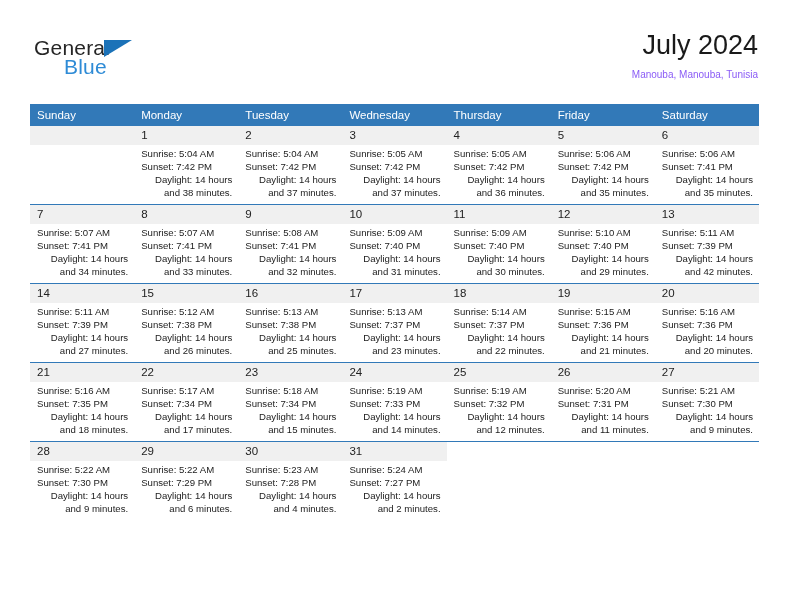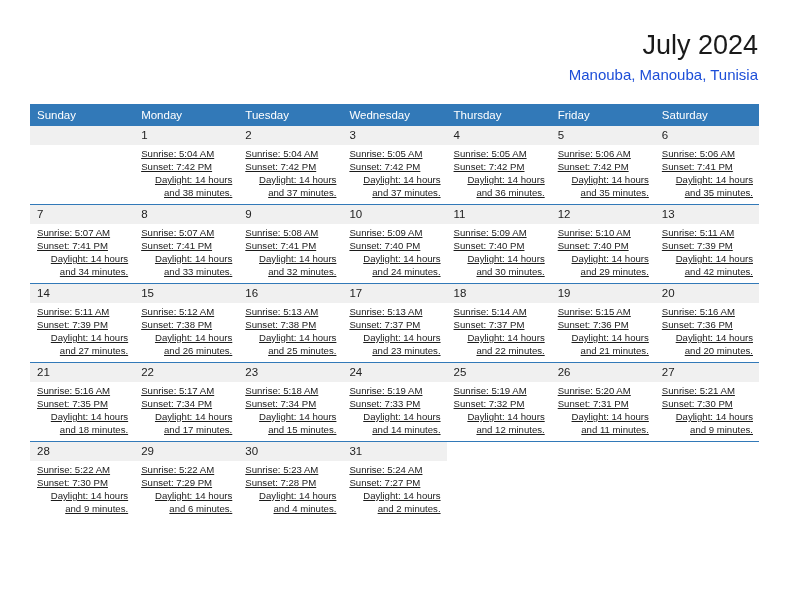--- a/index.html
+++ b/index.html
@@ -73,22 +73,22 @@
     text-align: right;
   }
   .cal-title {
     font-size: 27px;
     color: #1a1a1a;
     line-height: 34px;
     font-weight: normal;
     white-space: nowrap;
   }
   .cal-subtitle {
-    font-size: 15px;
-    color: #1d4ed8;
+    font-size: 10px;
+    color: #8b5cf6;
     line-height: 22px;
     margin-top: 2px;
     white-space: nowrap;
   }
 
   
   .calendar {
     position: absolute;
     left: 30px;
     top: 104px;
@@ -133,37 +133,41 @@
     background: #f0f0f0;
   }
   td.blank .daynum {
     background: transparent;
   }
   .info {
     padding: 3px 6px 0 7px;
     font-size: 9.6px;
     line-height: 12.9px;
     color: #1c1c1c;
-    text-decoration: underline;
   }
   .info div {
     white-space: nowrap;
   }
   .info .daylight {
     white-space: normal;
     text-align: right;
   }
 </style>
 </head>
 <body>
 
 <div class="page">
 
   <div class="header">
 
+    <div class="logo">
+      <span class="logo-general">General</span>
+      <span class="logo-triangle"></span>
+      <span class="logo-blue">Blue</span>
+    </div>
 
     <div class="title-block">
       <div class="cal-title">July 2024</div>
       <div class="cal-subtitle">Manouba, Manouba, Tunisia</div>
     </div>
 
   </div>
 
   <table class="calendar">
     <thead>
@@ -275,21 +279,21 @@
                 <div class="daylight">Daylight: 14 hours and 32 minutes.</div>
               </div>
             </div>
           </td>
           <td>
             <div class="daycell">
               <div class="daynum">10</div>
               <div class="info">
                 <div>Sunrise: 5:09 AM</div>
                 <div>Sunset: 7:40 PM</div>
-                <div class="daylight">Daylight: 14 hours and 24 minutes.</div>
+                <div class="daylight">Daylight: 14 hours and 31 minutes.</div>
               </div>
             </div>
           </td>
           <td>
             <div class="daycell">
               <div class="daynum">11</div>
               <div class="info">
                 <div>Sunrise: 5:09 AM</div>
                 <div>Sunset: 7:40 PM</div>
                 <div class="daylight">Daylight: 14 hours and 30 minutes.</div>

